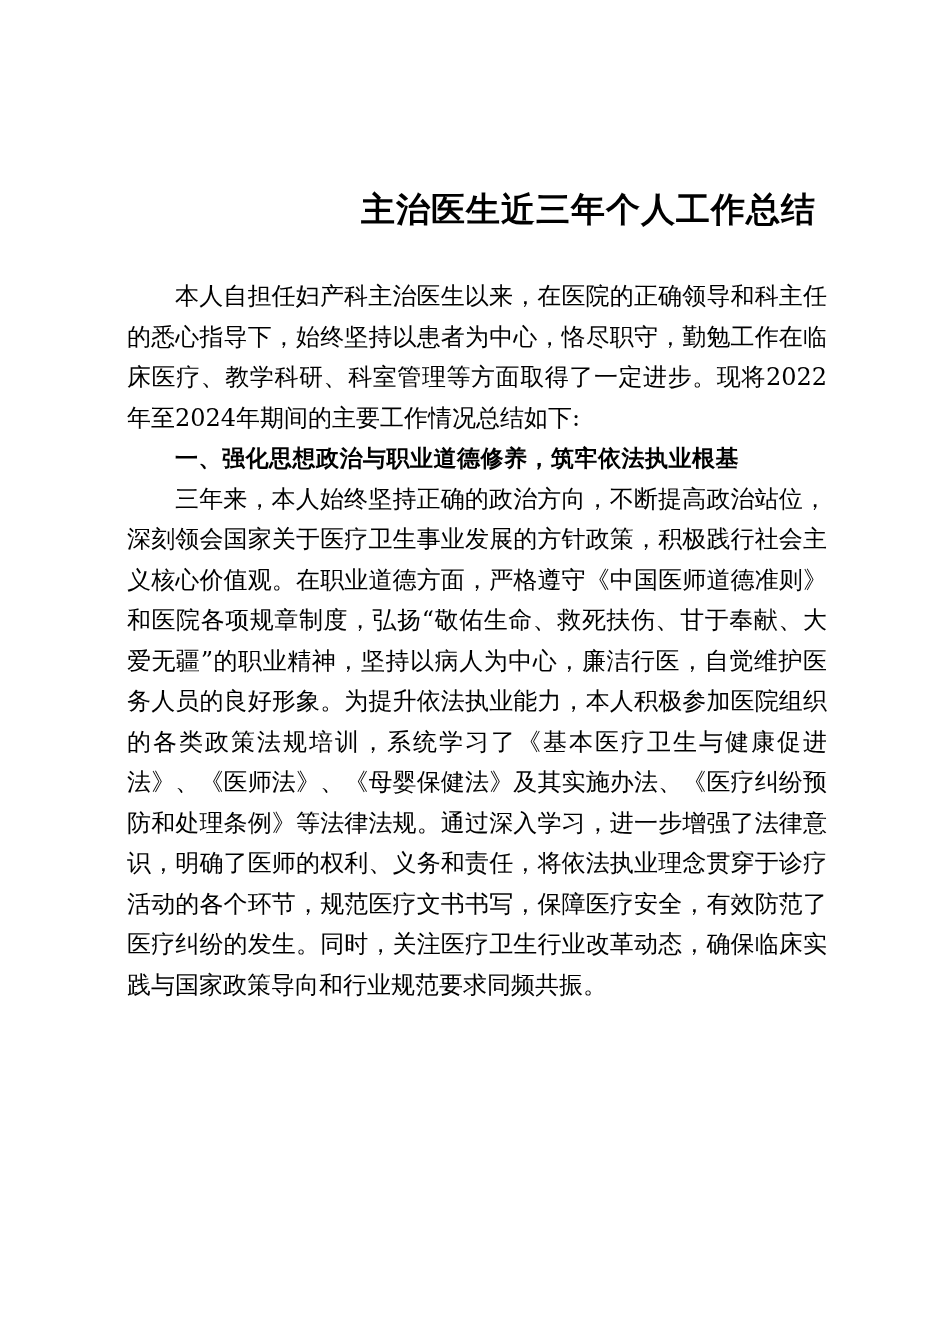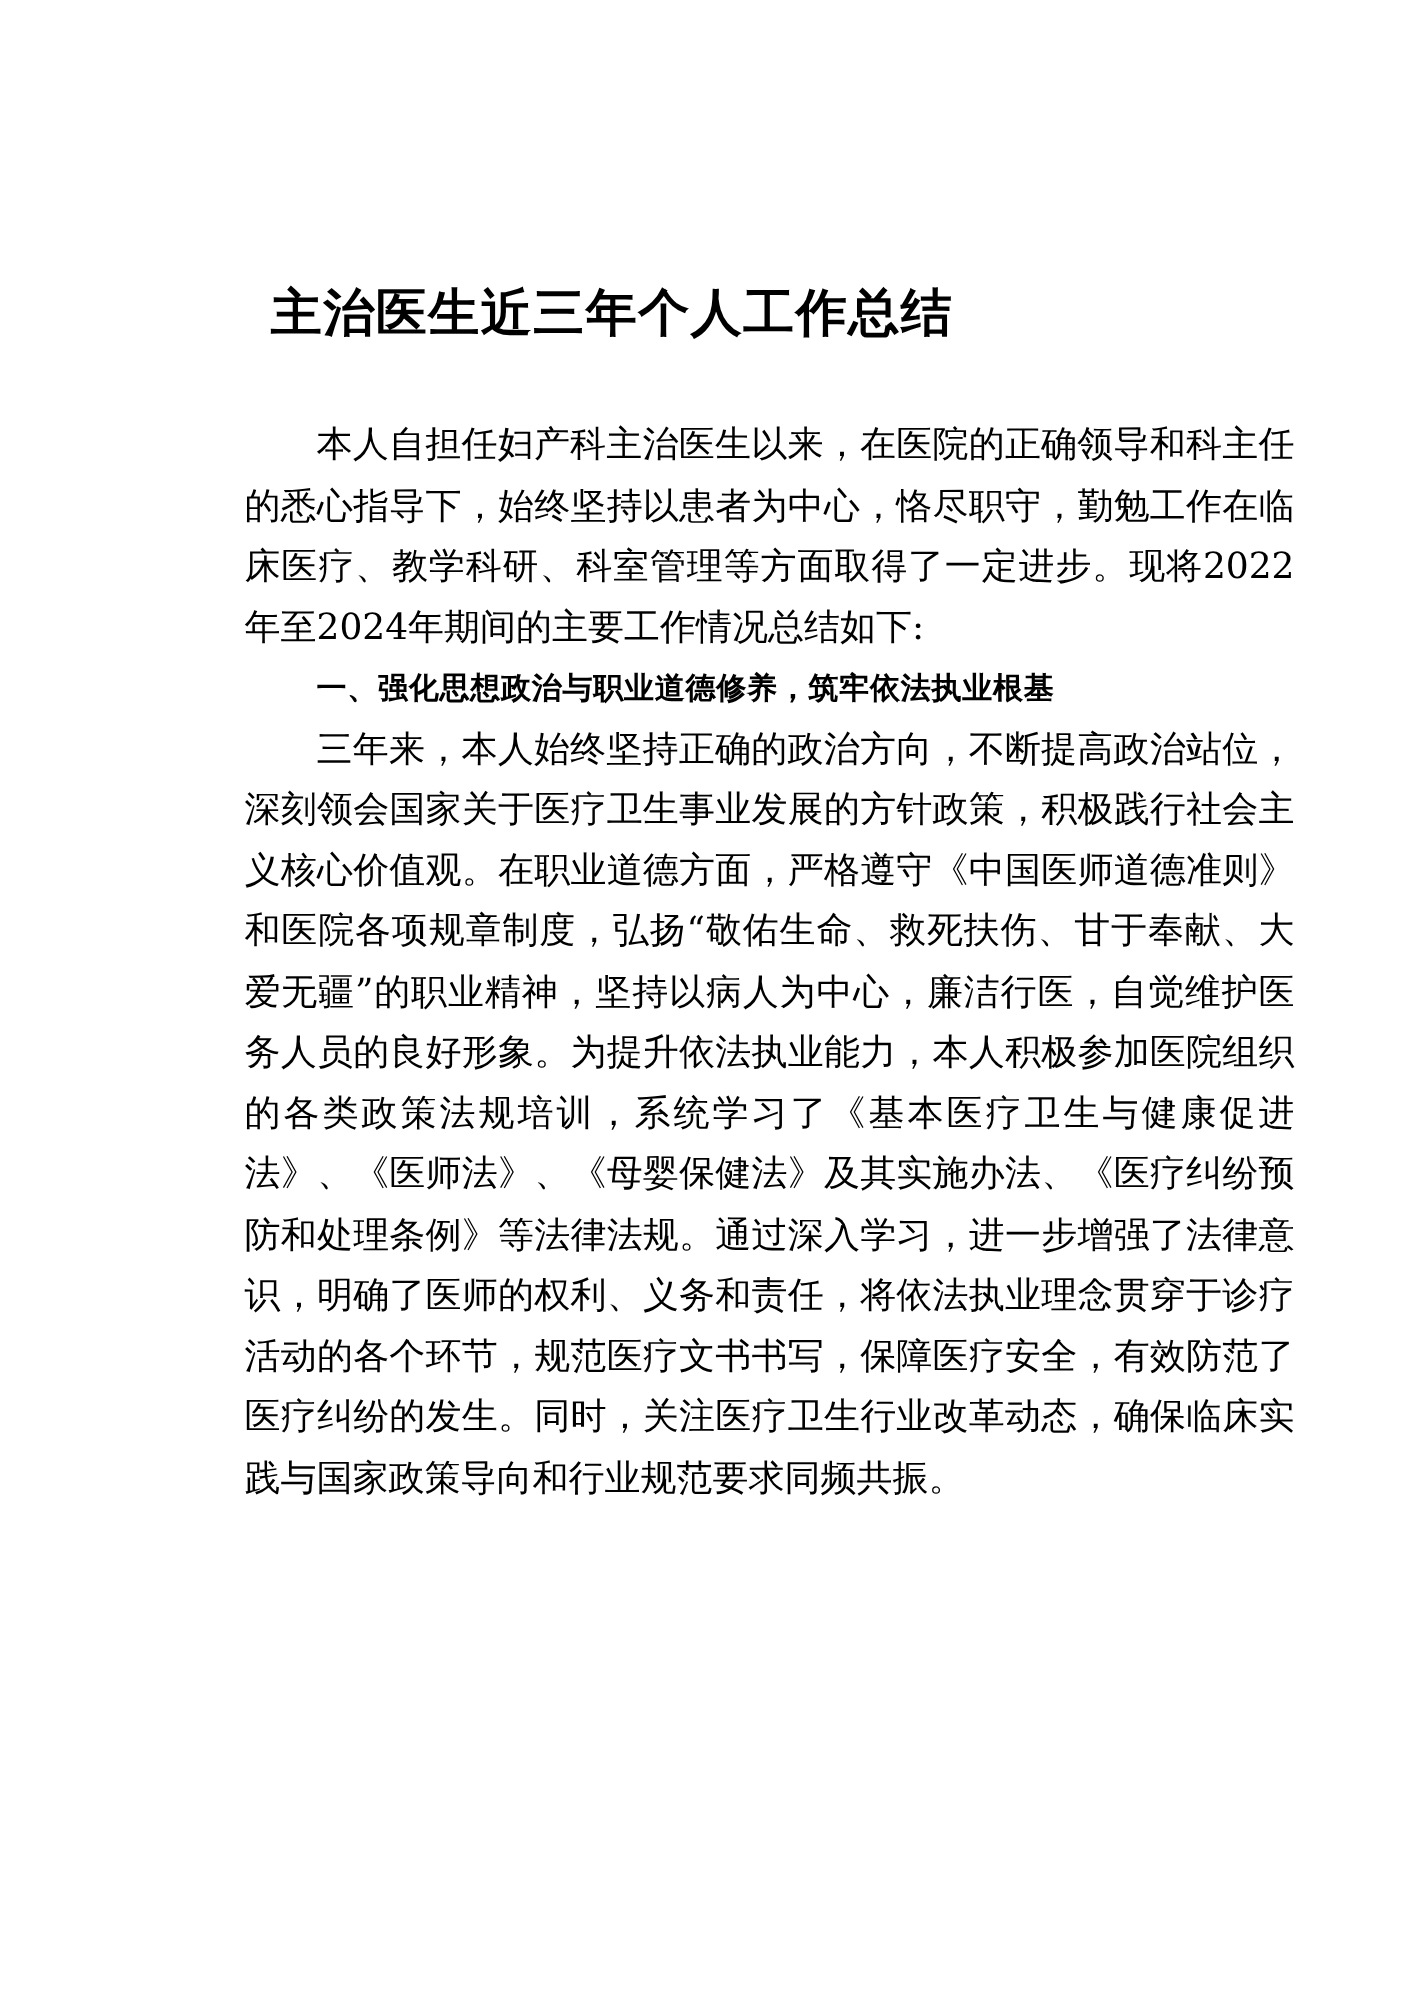--- a/index.html
+++ b/index.html
@@ -21,21 +21,21 @@
       top: 0;
       width: 950px;
       height: 1344px;
       background: #ffffff;
     }
     .title {
       position: absolute;
       left: 0;
       top: 183px;
       width: 816px;
-      text-align: center;
+      text-align: right;
       font-family: "DejaVu Sans", "Liberation Sans", sans-serif;
       font-weight: bold;
       font-size: 34px;
       line-height: 52px;
       letter-spacing: 1px;
     }
     .body-text {
       position: absolute;
       left: 127px;
       width: 700px;
@@ -46,28 +46,28 @@
     }
     .para {
       margin: 0;
       text-indent: 48px;
     }
     .heading {
       margin: 0;
       text-indent: 48px;
       font-family: "DejaVu Sans", "Liberation Sans", sans-serif;
       font-weight: bold;
-      font-size: 20px;
+      font-size: 23px;
       letter-spacing: 0.5px;
     }
   </style>
 </head>
 <body>
 
 <div class="page">
   <div class="title">主治医生近三年个人工作总结</div>
 
-  <div class="body-text" style="top: 276px; margin-left: 36px;">
+  <div class="body-text" style="top: 276px;">
     <p class="para">本人自担任妇产科主治医生以来，在医院的正确领导和科主任的悉心指导下，始终坚持以患者为中心，恪尽职守，勤勉工作在临床医疗、教学科研、科室管理等方面取得了一定进步。现将2022年至2024年期间的主要工作情况总结如下:</p>
     <p class="heading">一、强化思想政治与职业道德修养，筑牢依法执业根基</p>
     <p class="para">三年来，本人始终坚持正确的政治方向，不断提高政治站位，深刻领会国家关于医疗卫生事业发展的方针政策，积极践行社会主义核心价值观。在职业道德方面，严格遵守《中国医师道德准则》和医院各项规章制度，弘扬“敬佑生命、救死扶伤、甘于奉献、大爱无疆”的职业精神，坚持以病人为中心，廉洁行医，自觉维护医务人员的良好形象。为提升依法执业能力，本人积极参加医院组织的各类政策法规培训，系统学习了《基本医疗卫生与健康促进法》、《医师法》、《母婴保健法》及其实施办法、《医疗纠纷预防和处理条例》等法律法规。通过深入学习，进一步增强了法律意识，明确了医师的权利、义务和责任，将依法执业理念贯穿于诊疗活动的各个环节，规范医疗文书书写，保障医疗安全，有效防范了医疗纠纷的发生。同时，关注医疗卫生行业改革动态，确保临床实践与国家政策导向和行业规范要求同频共振。</p>
   </div>
 </div>
 
 </body></html>

